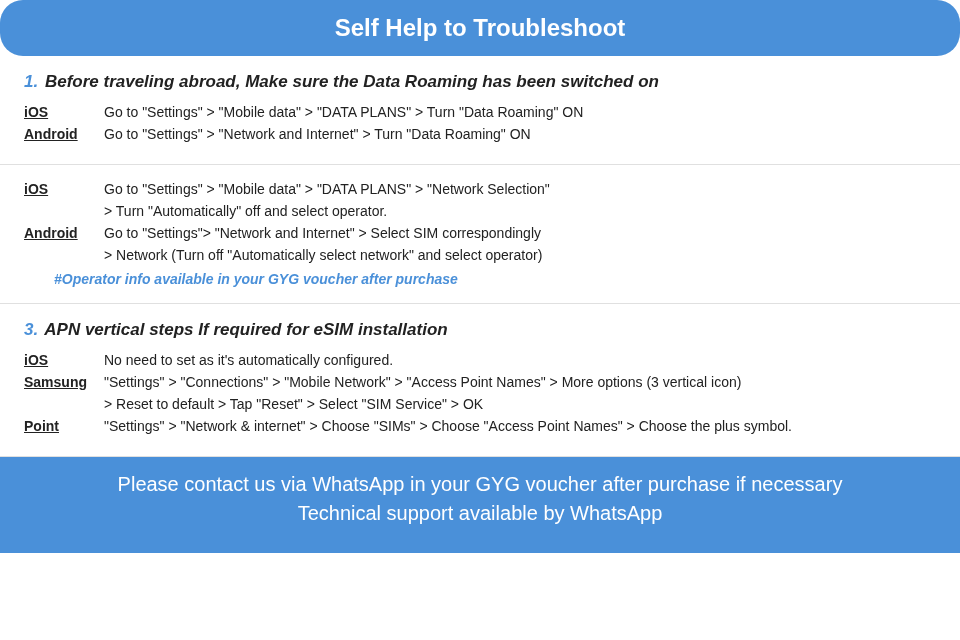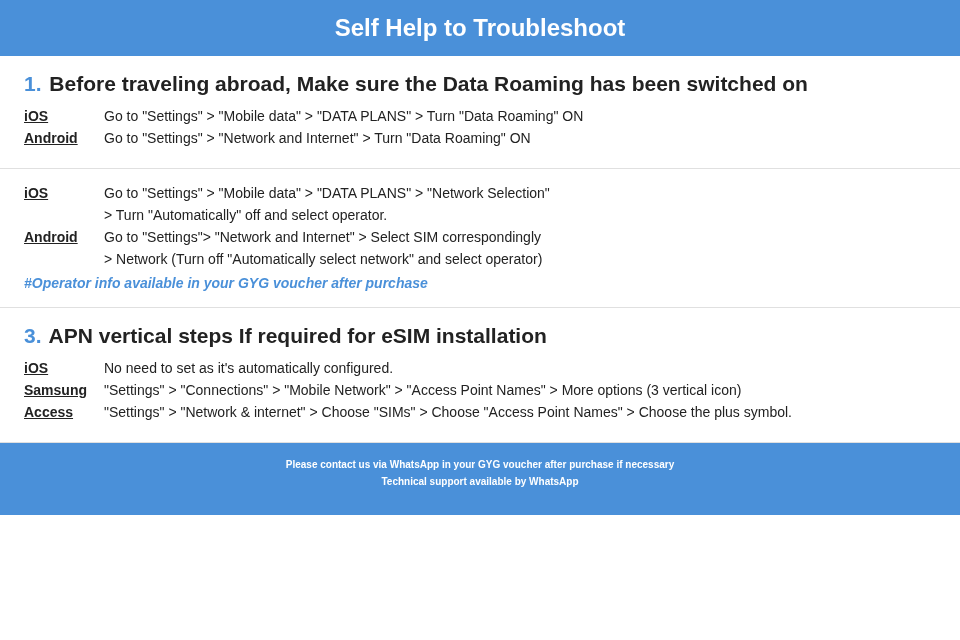--- a/index.html
+++ b/index.html
@@ -7,34 +7,36 @@
       font-family: Arial, sans-serif;
       font-size: 14px;
       background: #fff;
       width: 960px;
       min-height: 640px;
     }
     .header {
       background: #4A90D9;
       text-align: center;
       padding: 14px 20px;
+      border-radius: 23px;
     }
     .header h1 {
       color: #fff;
       font-size: 24px;
       font-weight: bold;
     }
     .section {
       border-bottom: 1px solid #e0e0e0;
       padding: 16px 24px;
     }
     .section-title {
-      font-size: 21px;
+      font-size: 17px;
       margin-bottom: 12px;
       color: #222;
+      font-style: italic;
     }
     .section-title .num {
       color: #4A90D9;
       font-weight: bold;
       margin-right: 2px;
     }
     .section-title strong {
       font-weight: bold;
     }
     .row {
@@ -57,30 +59,31 @@
       margin-left: 80px;
       margin-bottom: 6px;
       color: #222;
     }
     .link-text {
       color: #4A90D9;
       font-style: italic;
       font-weight: bold;
       margin-top: 8px;
       display: block;
+      margin-left: 30px;
     }
     .footer {
       background: #4A90D9;
       padding: 16px 20px;
       text-align: center;
     }
     .footer p {
       color: #fff;
-      font-size: 10px;
-      font-weight: bold;
+      font-size: 20px;
+      font-weight: normal;
       margin-bottom: 6px;
     }
     .footer p:last-child {
       margin-bottom: 12px;
     }
   </style>
 </head>
 <body>
 
 <div class="header">
@@ -115,22 +118,23 @@
     <div class="section">
       <div class="section-title"><span class="num">3.</span><strong> APN vertical steps If required for eSIM installation</strong></div>
       <div class="row">
         <span class="label">iOS</span>
         <span class="content">No need to set as it's automatically configured.</span>
       </div>
       <div class="row">
         <span class="label">Samsung</span>
         <span class="content">"Settings" &gt; "Connections" &gt; "Mobile Network" &gt; "Access Point Names" &gt; More options (3 vertical icon)</span>
       </div>
+      <div class="indent-row">&gt; Reset to default &gt; Tap "Reset" &gt; Select "SIM Service" &gt; OK</div>
       <div class="row">
-        <span class="label">Access</span>
+        <span class="label">Point</span>
         <span class="content">"Settings" &gt; "Network &amp; internet" &gt; Choose "SIMs" &gt; Choose "Access Point Names" &gt; Choose the plus symbol.</span>
       </div>
     </div>
   </div>
 
 <div class="footer">
   <p>Please contact us via WhatsApp  in your GYG voucher after purchase if necessary</p>
   <p>Technical support available by WhatsApp</p>
 </div>
 

